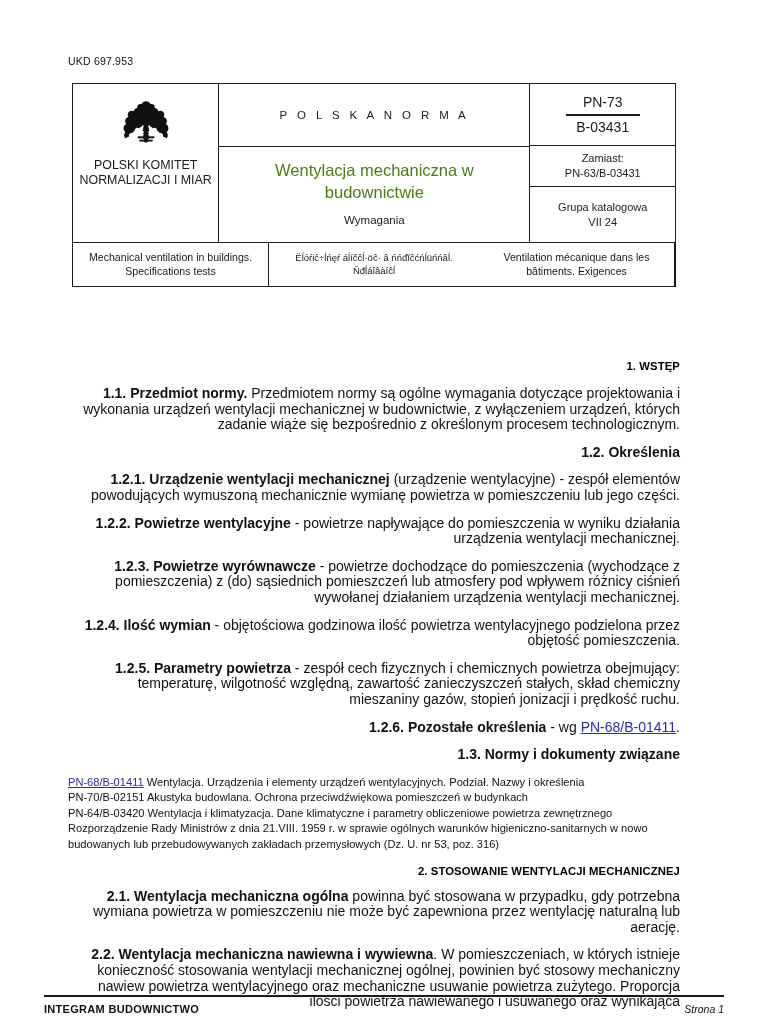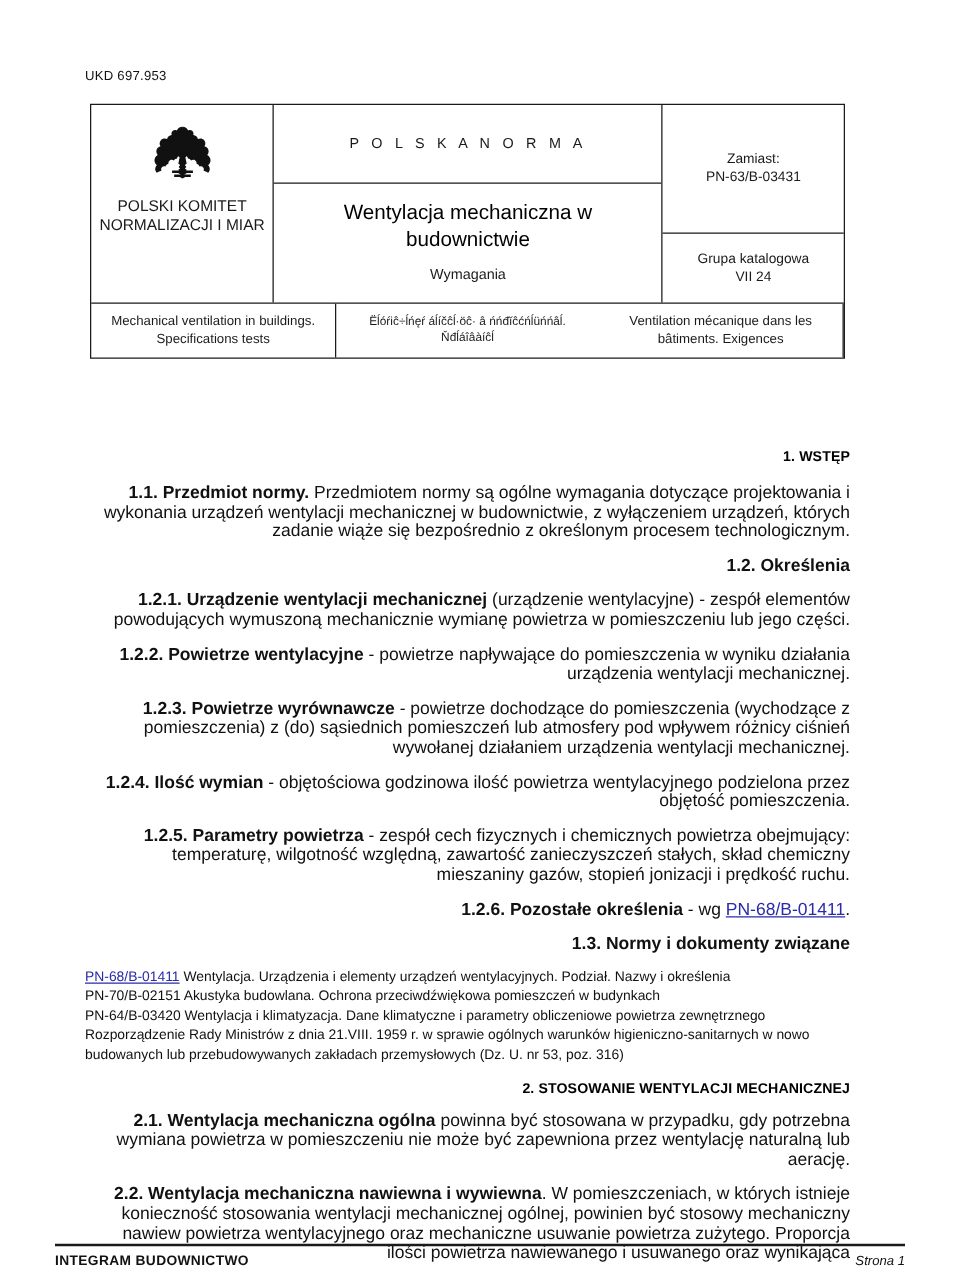--- a/index.html
+++ b/index.html
@@ -93,21 +93,21 @@
     flex-direction: column;
     align-items: center;
     justify-content: center;
     padding: 12px 14px 16px 14px;
     box-sizing: border-box;
   }
   .mh-title {
     font-size: 16.5px;
     line-height: 22px;
     text-align: center;
-    color: #000000;
+    color: #4d7c0f;
   }
   .mh-subtitle {
     margin-top: 11px;
     font-size: 11.5px;
     text-align: center;
     color: #1a1a1a;
   }
 
   .mh-right {
     width: 155px;
@@ -283,20 +283,25 @@
 
       <div class="mh-mid">
         <div class="mh-polska">P O L S K A   N O R M A</div>
         <div class="mh-title-cell">
           <div class="mh-title">Wentylacja mechaniczna w budownictwie</div>
           <div class="mh-subtitle">Wymagania</div>
         </div>
       </div>
 
       <div class="mh-right">
+        <div class="mh-num">
+          <div class="n1">PN-73</div>
+          <div class="rule"></div>
+          <div class="n2">B-03431</div>
+        </div>
         <div class="mh-zam">
           <div>Zamiast:</div>
           <div>PN-63/B-03431</div>
         </div>
         <div class="mh-grp">
           <div>Grupa katalogowa</div>
           <div>VII 24</div>
         </div>
       </div>
     </div>

